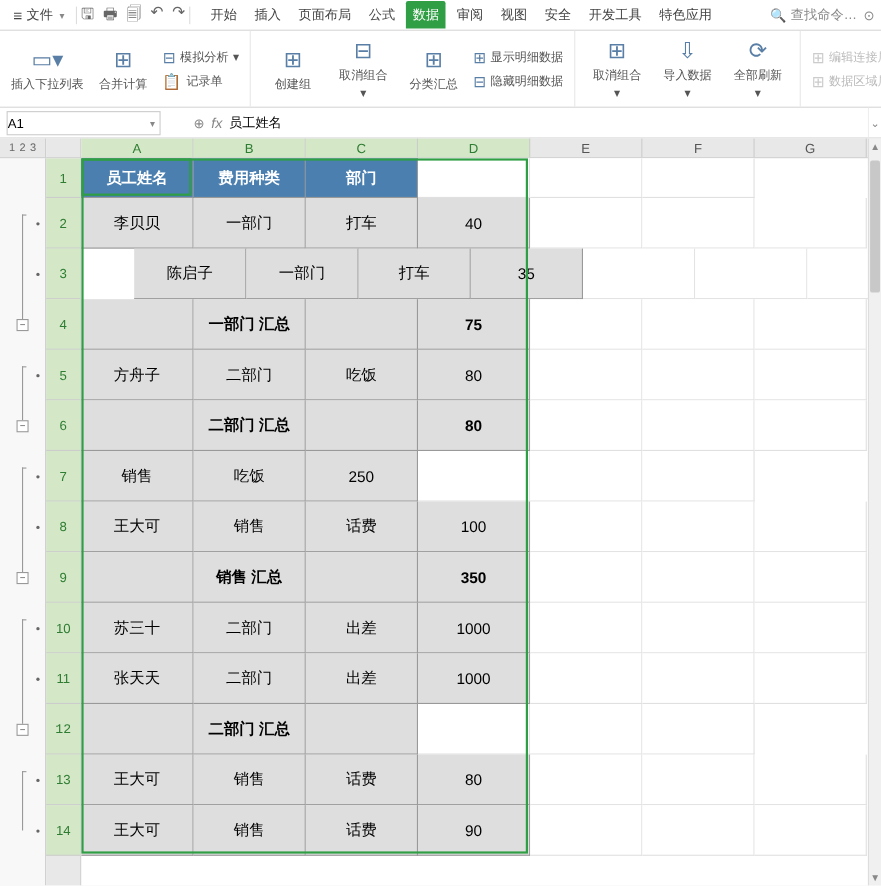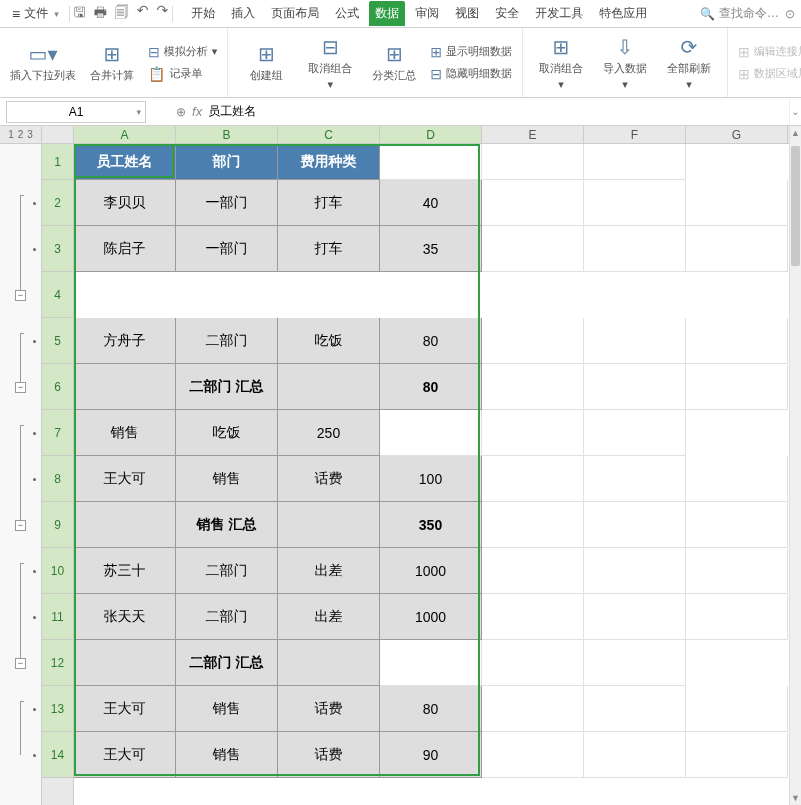--- a/index.html
+++ b/index.html
@@ -25,21 +25,21 @@
 .rbig .ricon { font-size: 20px; color: #5a7fa6; }
 .rbig .rlabel { font-size: 11px; white-space: nowrap; }
 .rsmallcol { display: flex; flex-direction: column; gap: 6px; justify-content: center; }
 .rsmall { display: flex; align-items: center; gap: 4px; white-space: nowrap; }
 .rsmall .ricon { font-size: 14px; color: #5a7fa6; }
 .rdisabled { color: #bbb; }
 .rdisabled .ricon { color: #ccc; }
 
 
 .fbar { height: 28px; background: #fff; border-bottom: 1px solid #d0d0d0; display: flex; align-items: center; font-size: 12px; }
-.namebox { width: 140px; height: 22px; border: 1px solid #ccc; margin-left: 6px; display: flex; align-items: center; justify-content: center; position: relative; background: #fff; }
+.namebox { width: 140px; height: 22px; border: 1px solid #ccc; margin-left: 6px; display: flex; align-items: center; justify-content: flex-start; position: relative; background: #fff; }
 .namebox .dd { position: absolute; right: 4px; color: #888; font-size: 9px; }
 .fxarea { display: flex; align-items: center; gap: 6px; margin-left: 30px; }
 .fxarea .fx { font-style: italic; color: #888; font-size: 13px; }
 .fxinput { flex: 1; padding: 0 6px; }
 
 
 .wsarea { position: absolute; top: 126px; left: 0; right: 0; bottom: 0; background: #fff; }
 .outline-header { position: absolute; left: 0; top: 0; width: 42px; height: 18px; background: #e8e8e8; border-bottom: 1px solid #ccc; border-right: 1px solid #ccc; display: flex; align-items: center; justify-content: center; gap: 4px; font-size: 10px; color: #666; }
 .corner { position: absolute; left: 42px; top: 0; width: 32px; height: 18px; background: #e8e8e8; border-bottom: 1px solid #ccc; border-right: 1px solid #ccc; }
 .colheads { position: absolute; left: 74px; top: 0; right: 12px; height: 18px; display: flex; background: #e8e8e8; border-bottom: 1px solid #ccc; }
@@ -257,47 +257,56 @@
       <div class="rowhead" style="height: 46px;">2</div>
       <div class="rowhead" style="height: 46px;">3</div>
       <div class="rowhead" style="height: 46px;">4</div>
       <div class="rowhead" style="height: 46px;">5</div>
       <div class="rowhead" style="height: 46px;">6</div>
       <div class="rowhead" style="height: 46px;">7</div>
       <div class="rowhead" style="height: 46px;">8</div>
       <div class="rowhead" style="height: 46px;">9</div>
       <div class="rowhead" style="height: 46px;">10</div>
       <div class="rowhead" style="height: 46px;">11</div>
-      <div class="rowhead" style="height: 46px;">12</div>
+      <div class="rowhead" style="height: 46px; font-family: Liberation Mono, monospace;">12</div>
       <div class="rowhead" style="height: 46px;">13</div>
       <div class="rowhead" style="height: 46px;">14</div>
     </div>
   <div class="cells" id="cells">
       <div class="row" style="top: 0px;">
         <div class="cell header" style="width: 102px; height: 36px;">员工姓名</div>
+        <div class="cell header" style="width: 102px; height: 36px;">费用种类</div>
         <div class="cell header" style="width: 102px; height: 36px;">部门</div>
-        <div class="cell header" style="width: 102px; height: 36px;">费用种类</div>
         <div class="cell plain" style="width: 102px; height: 36px;"></div>
         <div class="cell plain" style="width: 102px; height: 36px;"></div>
         <div class="cell plain" style="width: 102px; height: 36px;"></div>
       </div>
       <div class="row" style="top: 36px;">
         <div class="cell" style="width: 102px; height: 46px;">李贝贝</div>
         <div class="cell" style="width: 102px; height: 46px;">一部门</div>
         <div class="cell" style="width: 102px; height: 46px;">打车</div>
         <div class="cell" style="width: 102px; height: 46px;">40</div>
         <div class="cell plain" style="width: 102px; height: 46px;"></div>
         <div class="cell plain" style="width: 102px; height: 46px;"></div>
         <div class="cell plain" style="width: 102px; height: 46px;"></div>
       </div>
       <div class="row" style="top: 82px;">
-        <div class="cell" style="width: 102px; height: 46px;">陈启子</div>
+        <div class="cell" style="width: 102px; height: 46px; margin-left: 48px;">陈启子</div>
         <div class="cell" style="width: 102px; height: 46px;">一部门</div>
         <div class="cell" style="width: 102px; height: 46px;">打车</div>
         <div class="cell" style="width: 102px; height: 46px;">35</div>
+        <div class="cell plain" style="width: 102px; height: 46px;"></div>
+        <div class="cell plain" style="width: 102px; height: 46px;"></div>
+        <div class="cell plain" style="width: 102px; height: 46px;"></div>
+      </div>
+      <div class="row" style="top: 128px;">
+        <div class="cell" style="width: 102px; height: 46px;"></div>
+        <div class="cell bold" style="width: 102px; height: 46px;">一部门 汇总</div>
+        <div class="cell" style="width: 102px; height: 46px;"></div>
+        <div class="cell bold" style="width: 102px; height: 46px;">75</div>
         <div class="cell plain" style="width: 102px; height: 46px;"></div>
         <div class="cell plain" style="width: 102px; height: 46px;"></div>
         <div class="cell plain" style="width: 102px; height: 46px;"></div>
       </div>
       <div class="row" style="top: 174px;">
         <div class="cell" style="width: 102px; height: 46px;">方舟子</div>
         <div class="cell" style="width: 102px; height: 46px;">二部门</div>
         <div class="cell" style="width: 102px; height: 46px;">吃饭</div>
         <div class="cell" style="width: 102px; height: 46px;">80</div>
         <div class="cell plain" style="width: 102px; height: 46px;"></div>

